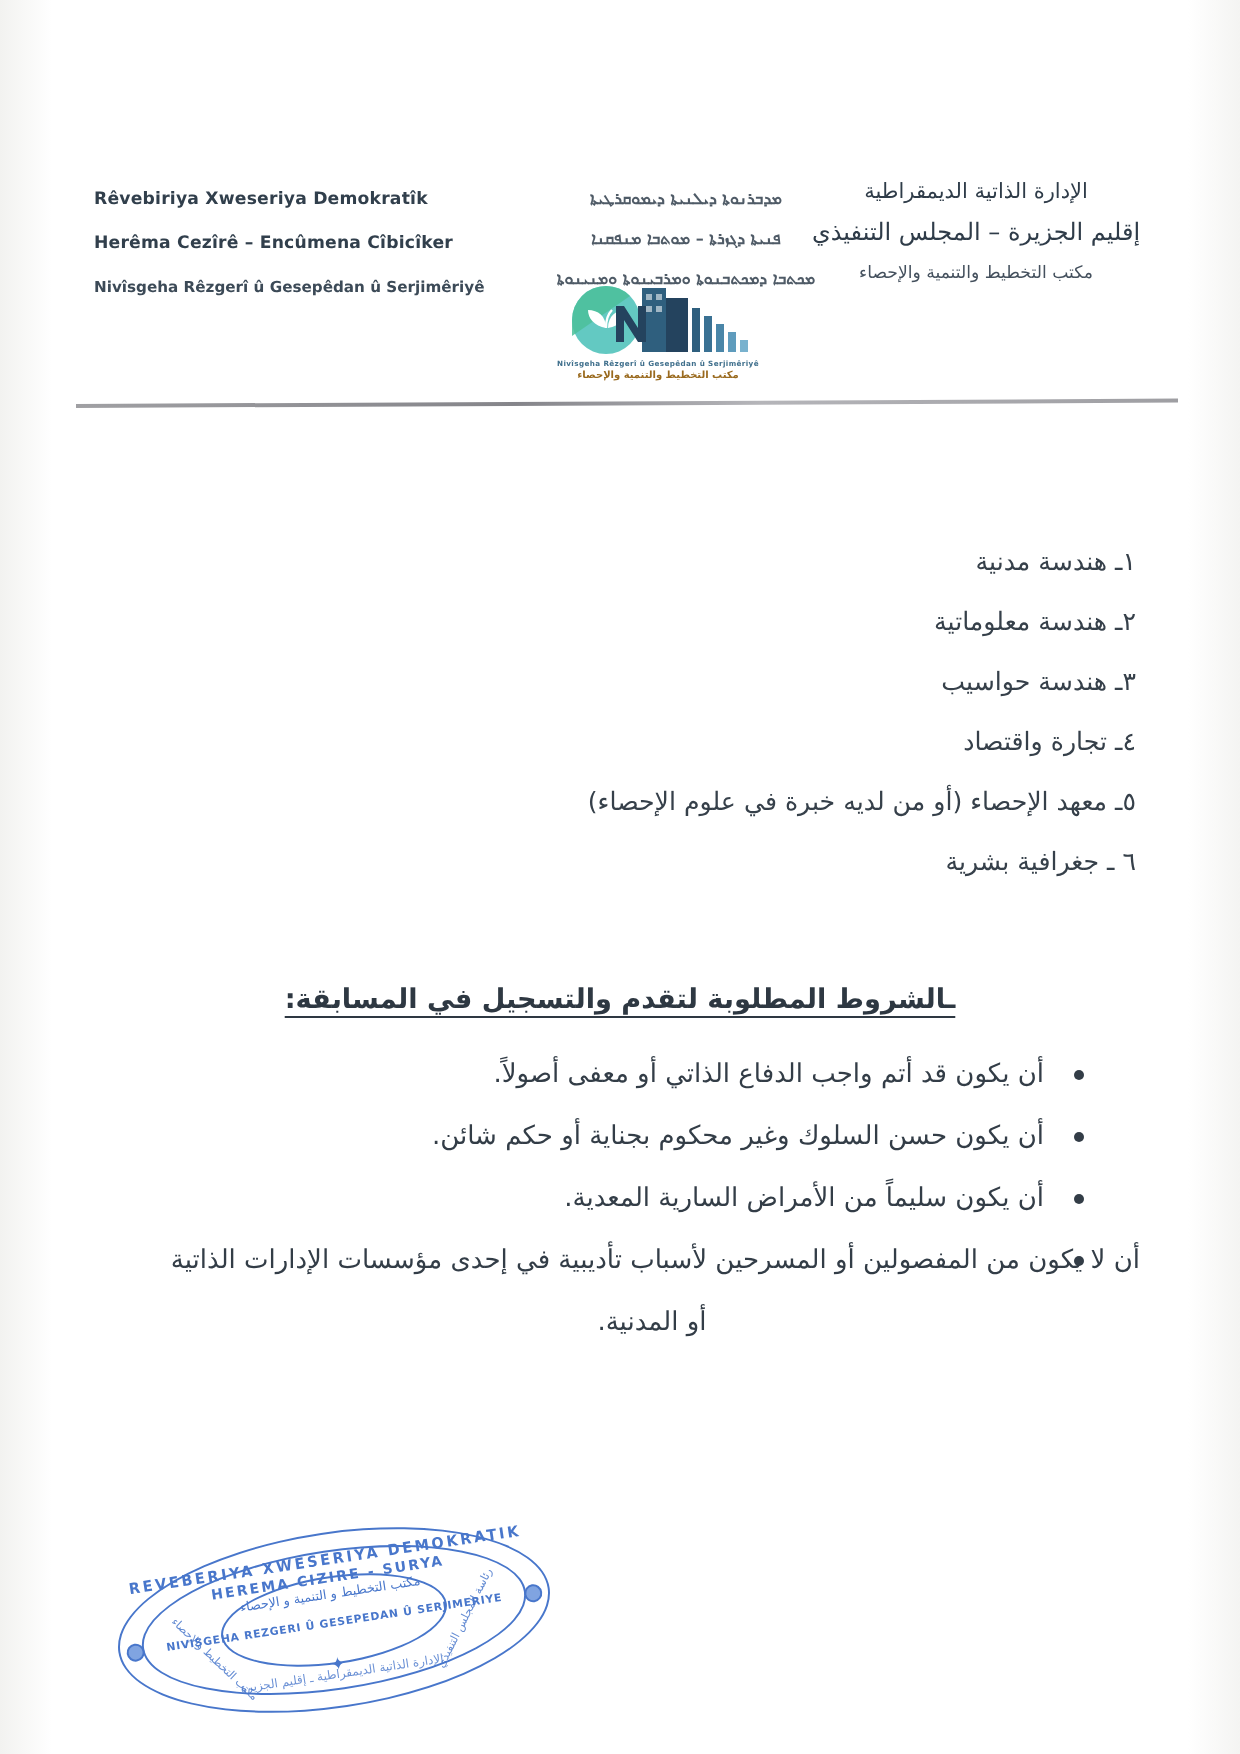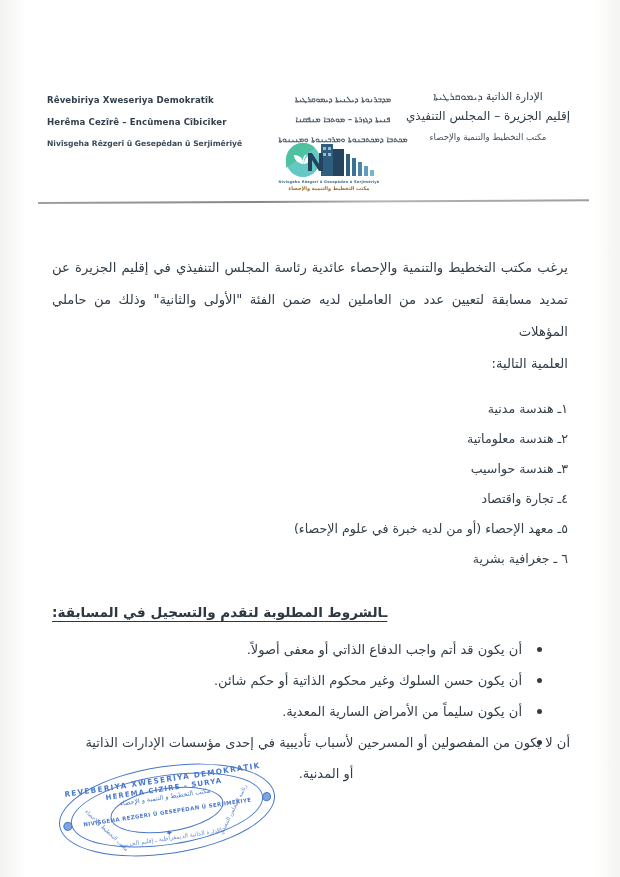--- a/index.html
+++ b/index.html
@@ -174,22 +174,22 @@
   }
   .numlist li {
     font-size: 12.6px;
     line-height: 30px;
     text-align: right;
     color: #36404a;
     white-space: nowrap;
   }
 
   .cond-title {
-    margin-top: 30px;
-    text-align: left;
+    margin-top: 46px;
+    text-align: center;
     font-size: 13.6px;
     font-weight: bold;
     color: #2e3842;
     text-decoration: underline;
     text-underline-offset: 4px;
     letter-spacing: .3px;
   }
 
   .bullets {
     margin: 14px 24px 0 0;
@@ -357,21 +357,21 @@
       <div class="k3">Nivîsgeha Rêzgerî  û Gesepêdan û Serjimêriyê</div>
     </div>
 
     <div class="hdr-col hdr-syriac">
       <div>ܡܕܒܪܢܘܬܐ ܕܝܠܢܝܬܐ ܕܝܡܘܩܪܛܝܬܐ</div>
       <div>ܦܢܝܬܐ ܕܓܙܪܬܐ – ܡܘܬܒܐ ܡܢܦܩܢܐ</div>
       <div>ܡܟܬܒܐ ܕܡܟܬܒܢܘܬܐ ܘܡܪܒܝܢܘܬܐ ܘܡܢܝܢܘܬܐ</div>
     </div>
 
     <div class="hdr-col hdr-arabic">
-      <div class="a1">الإدارة الذاتية ܕܝܡܘܩܪܛܝܬܐ</div>
+      <div class="a1">الإدارة الذاتية الديمقراطية</div>
       <div class="a2">إقليم الجزيرة – المجلس التنفيذي</div>
       <div class="a3">مكتب التخطيط والتنمية والإحصاء</div>
     </div>
   </div>
 
   <div class="logo-wrap">
     <div class="logo-mark">
       <svg width="132" height="40" viewBox="0 0 132 40" xmlns="http://www.w3.org/2000/svg">
 
         <circle cx="40" cy="20" r="17" fill="#63c9c2"></circle>
@@ -397,47 +397,40 @@
       </svg>
     </div>
     <div class="logo-caption-lat">Nivîsgeha Rêzgerî û Gesepêdan û Serjimêriyê</div>
     <div class="logo-caption-ar">مكتب التخطيط والتنمية والإحصاء</div>
   </div>
 
   <div class="rule"></div>
 
   <div class="content">
 
-    <div class="intro">
-      <p>
-        <span>يرغب مكتب التخطيط والتنمية والإحصاء عائدية رئاسة المجلس التنفيذي في إقليم الجزيرة عن</span>
-        <span>تمديد مسابقة لتعيين عدد من العاملين لديه ضمن الفئة "الأولى والثانية" وذلك من حاملي المؤهلات</span>
-        <span class="lastline">العلمية التالية:</span>
-      </p>
-    </div>
 
     <ul class="numlist">
       <li>١ـ هندسة مدنية</li>
       <li>٢ـ هندسة معلوماتية</li>
       <li>٣ـ هندسة حواسيب</li>
       <li>٤ـ تجارة واقتصاد</li>
       <li>٥ـ معهد الإحصاء (أو من لديه خبرة في علوم الإحصاء)</li>
       <li>٦ ـ جغرافية بشرية</li>
     </ul>
 
     <div class="cond-title">ـالشروط المطلوبة لتقدم والتسجيل في المسابقة:</div>
 
     <ul class="bullets">
       <li>
         <span class="bullet-dot"></span>
         <span>أن يكون قد أتم واجب الدفاع الذاتي أو معفى أصولاً.</span>
       </li>
       <li>
         <span class="bullet-dot"></span>
-        <span>أن يكون حسن السلوك وغير محكوم الذاتية أو حكم شائن.</span>
+        <span>أن يكون حسن السلوك وغير محكوم بجناية أو حكم شائن.</span>
       </li>
       <li>
         <span class="bullet-dot"></span>
         <span>أن يكون سليماً من الأمراض السارية المعدية.</span>
       </li>
       <li class="wide">
         <span class="bullet-dot"></span>
         <span>أن لا يكون من المفصولين أو المسرحين لأسباب تأديبية في إحدى مؤسسات الإدارات الذاتية</span>
         <span class="cont">أو المدنية.</span>
       </li>

